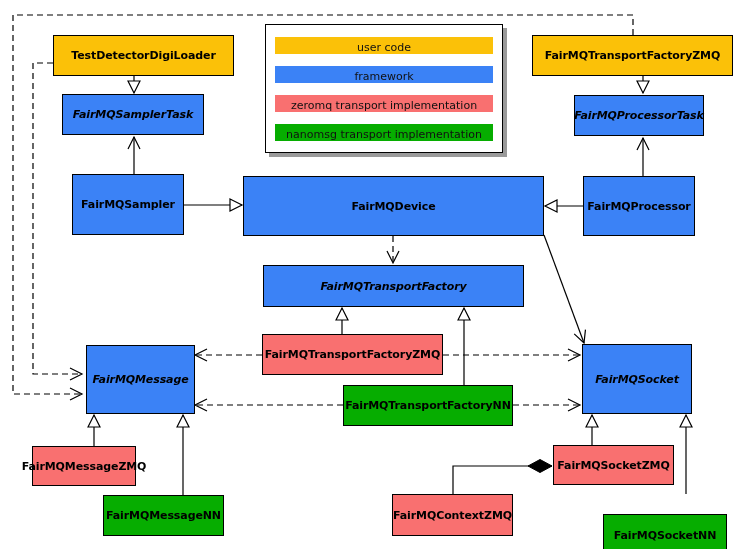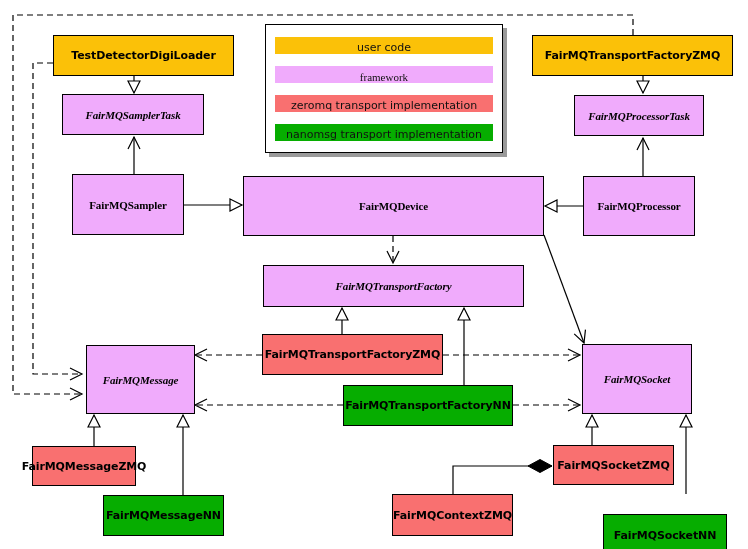--- a/index.html
+++ b/index.html
@@ -16,21 +16,21 @@
     box-sizing:border-box;
     border:1.4px solid #000;
     display:flex;align-items:center;justify-content:center;
     font-size:11px;font-weight:700;color:#000;
     white-space:nowrap;
     z-index:2;
     letter-spacing:-0.1px;
   }
   .node.it{font-style:italic;}
   .c-yellow{background:#FBC108;}
-  .c-blue{background:#f0abfc;font-family:Liberation Serif, serif;}
+  .c-blue{background:#3b82f6;}
   .c-red{background:#F97070;}
   .c-green{background:#06AD00;}
   .legend{
     position:absolute;left:265px;top:24px;width:238px;height:129px;
     box-sizing:border-box;border:1.6px solid #000;background:#fff;
     box-shadow:4px 4px 0 #9a9a9a;
     display:flex;flex-direction:column;gap:12px;
     padding:12px 9px;z-index:2;
   }
   .legend-row{

